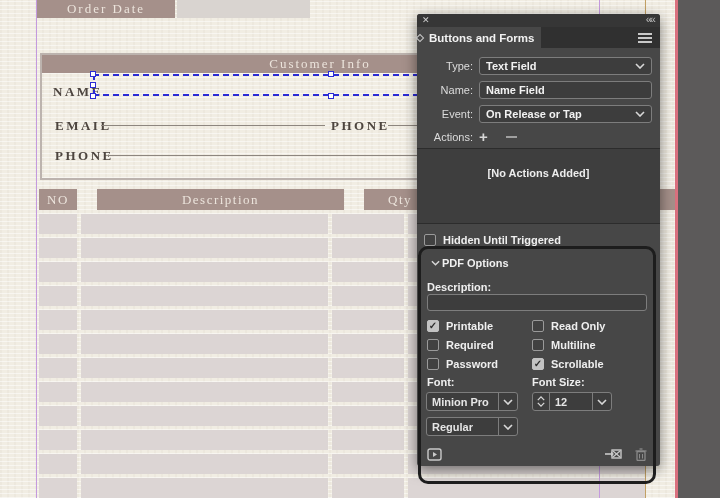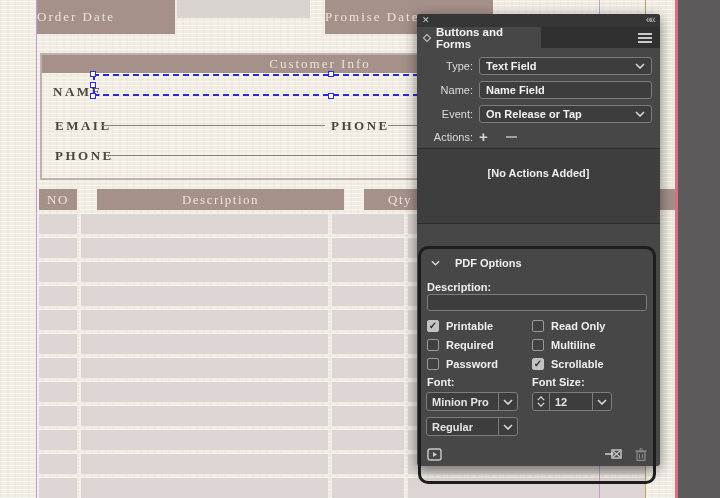--- a/index.html
+++ b/index.html
@@ -7,23 +7,23 @@
   .screen {
     position:relative; width:720px; height:498px; overflow:hidden;
     background-color:#f1ede3;
     background-image:
       repeating-linear-gradient(0deg, rgba(255,255,255,0.5) 0px, rgba(255,255,255,0.5) 1px, transparent 1px, transparent 4px),
       repeating-linear-gradient(90deg, rgba(205,195,180,0.12) 0px, rgba(205,195,180,0.12) 2px, transparent 2px, transparent 7px);
     font-family:"Liberation Serif", serif;
   }
   
   .mauve-bar {
-    position:absolute; height:34px; background:#a5908a;
+    position:absolute; height:18px; background:#a5908a;
     color:#ece4dc; font-size:13px; letter-spacing:2px;
-    display:flex; align-items:center; 
+    display:flex; align-items:center; justify-content:center;
   }
   .order-bar { left:37px; top:0; width:138px; }
   .promise-bar { left:325px; top:0; width:168px; }
   .value-box { position:absolute; left:177px; top:0; width:133px; height:18px; background:#d9d4d0; }
 
   .customer-box { position:absolute; left:40px; top:53px; width:560px; height:127px; border:2px solid #bcb3ae; }
   .customer-header { height:18px; background:#a5908a; color:#ece4dc; font-size:13px; letter-spacing:2px;
     display:flex; align-items:center; justify-content:center; }
 
   .doc-label { position:absolute; font-size:13px; font-weight:bold; letter-spacing:2.5px; color:#4d453f; }
@@ -50,21 +50,21 @@
 
   
   .panel { position:absolute; left:417px; top:14px; width:243px; height:452px;
     background:#474747; border-radius:3px; box-shadow:0 4px 14px rgba(0,0,0,0.5);
     font-family:"Liberation Sans", sans-serif; font-size:11px; color:#e5e5e5; }
   .panel-topstrip { position:absolute; left:0; top:0; right:0; height:13px; background:#363636;
     border-radius:3px 3px 0 0; }
   .close-x { position:absolute; left:5px; top:1px; font-size:9px; color:#cfcfcf; cursor:default; }
   .collapse { position:absolute; right:6px; top:-1px; font-size:11px; color:#bdbdbd; letter-spacing:-2px; }
   .tab-row { position:absolute; left:0; top:13px; right:0; height:21px; background:#303030; display:flex; align-items:stretch; }
-  .tab { width:124px; background:#474747; display:flex; align-items:center; gap:6px; padding-left:7px;
+  .tab { width:124px; background:#474747; display:flex; align-items:center; gap:6px; 
     font-weight:bold; font-size:11.5px; color:#f2f2f2; }
   .tab-icon { width:6px; height:6px; border:1px solid #c9c9c9; transform:rotate(45deg); }
   .menu-icon { margin-left:auto; margin-right:8px; align-self:center; width:14px; height:2px; background:#c9c9c9;
     box-shadow:0 4px 0 #c9c9c9, 0 -4px 0 #c9c9c9; }
 
   .frow { position:absolute; left:0; right:8px; height:18px; display:flex; align-items:center; }
   .flabel { width:62px; text-align:right; padding-right:6px; color:#dcdcdc; }
   .field { flex:1; height:18px; background:#3d3d3d; border:1px solid #7d7d7d; border-radius:3px;
     display:flex; align-items:center; padding:0 6px; font-weight:bold; color:#f2f2f2; }
   .field .chev { margin-left:auto; }
@@ -78,21 +78,21 @@
 
   .cbrow { display:flex; align-items:center; gap:7px; height:13px; }
   .cb { width:12px; height:12px; background:#414141; border:1px solid #9a9a9a; border-radius:2px;
     display:flex; align-items:center; justify-content:center; font-size:10px; color:#2c2c2c; }
   .cb.checked { background:#c3c3c3; border-color:#c3c3c3; font-weight:bold; }
   .cblabel { font-weight:bold; color:#efefef; }
   .hut-row { position:absolute; left:7px; top:219px; }
 
   .pdf-box { position:absolute; left:1px; top:232px; width:238px; height:238px;
     border:3px solid #1d1d1d; border-radius:10px; }
-  .pdf-title { position:absolute; left:10px; top:8px; display:flex; align-items:center; gap:15px;
+  .pdf-title { position:absolute; left:10px; top:8px; display:flex; align-items:center; gap:2px;
     font-weight:bold; color:#f0f0f0; }
   .pdf-desc-label { position:absolute; left:6px; top:32px; font-weight:bold; color:#efefef; }
   .pdf-desc-input { position:absolute; left:6px; top:45px; width:220px; height:17px;
     background:#3d3d3d; border:1px solid #7d7d7d; border-radius:3px; padding:0 5px;
     display:flex; align-items:center; font-weight:bold; }
   .cbcol { position:absolute; top:70px; display:flex; flex-direction:column; row-gap:6px; }
   .cbcol.left { left:6px; } .cbcol.right { left:111px; }
   .pdf-font-label { position:absolute; left:6px; top:127px; font-weight:bold; color:#efefef; }
   .pdf-size-label { position:absolute; left:111px; top:127px; font-weight:bold; color:#efefef; }
   .combo { position:absolute; height:19px; background:#3d3d3d; border:1px solid #7d7d7d; border-radius:3px;
@@ -110,23 +110,20 @@
 </style>
 </head>
 <body>
 
 <div class="screen">
 
   <div class="mauve-bar order-bar">
     <span>Order Date</span>
   </div>
   <div class="value-box"></div>
-  <div class="mauve-bar promise-bar">
-    <span>Promise Date</span>
-  </div>
 
   <div class="customer-box">
     <div class="customer-header">
       <span>Customer Info</span>
     </div>
   </div>
   <div class="doc-label" style="left:53px; top:84px;">NAME</div>
   <div class="doc-label" style="left:55px; top:118px;">EMAIL</div>
   <div class="doc-label" style="left:331px; top:118px;">PHONE</div>
   <div class="doc-label" style="left:55px; top:148px;">PHONE</div>
@@ -274,20 +271,24 @@
       <div class="actions-icons">
         <span class="icon-plus">+</span>
         <span class="icon-minus"></span>
       </div>
     </div>
 
     <div class="actions-list">
       <span>[No Actions Added]</span>
     </div>
 
+    <div class="cbrow hut-row">
+      <span class="cb"></span>
+      <span class="cblabel">Hidden Until Triggered</span>
+    </div>
 
     <div class="pdf-box">
       <div class="pdf-title">
         <span>
           <svg width="9" height="6" viewBox="0 0 10 6">
               <polyline points="1,1 5,5 9,1" fill="none" stroke="#d8d8d8" stroke-width="1.6"></polyline>
             </svg>
         </span>
         <span>PDF Options</span>
       </div>

